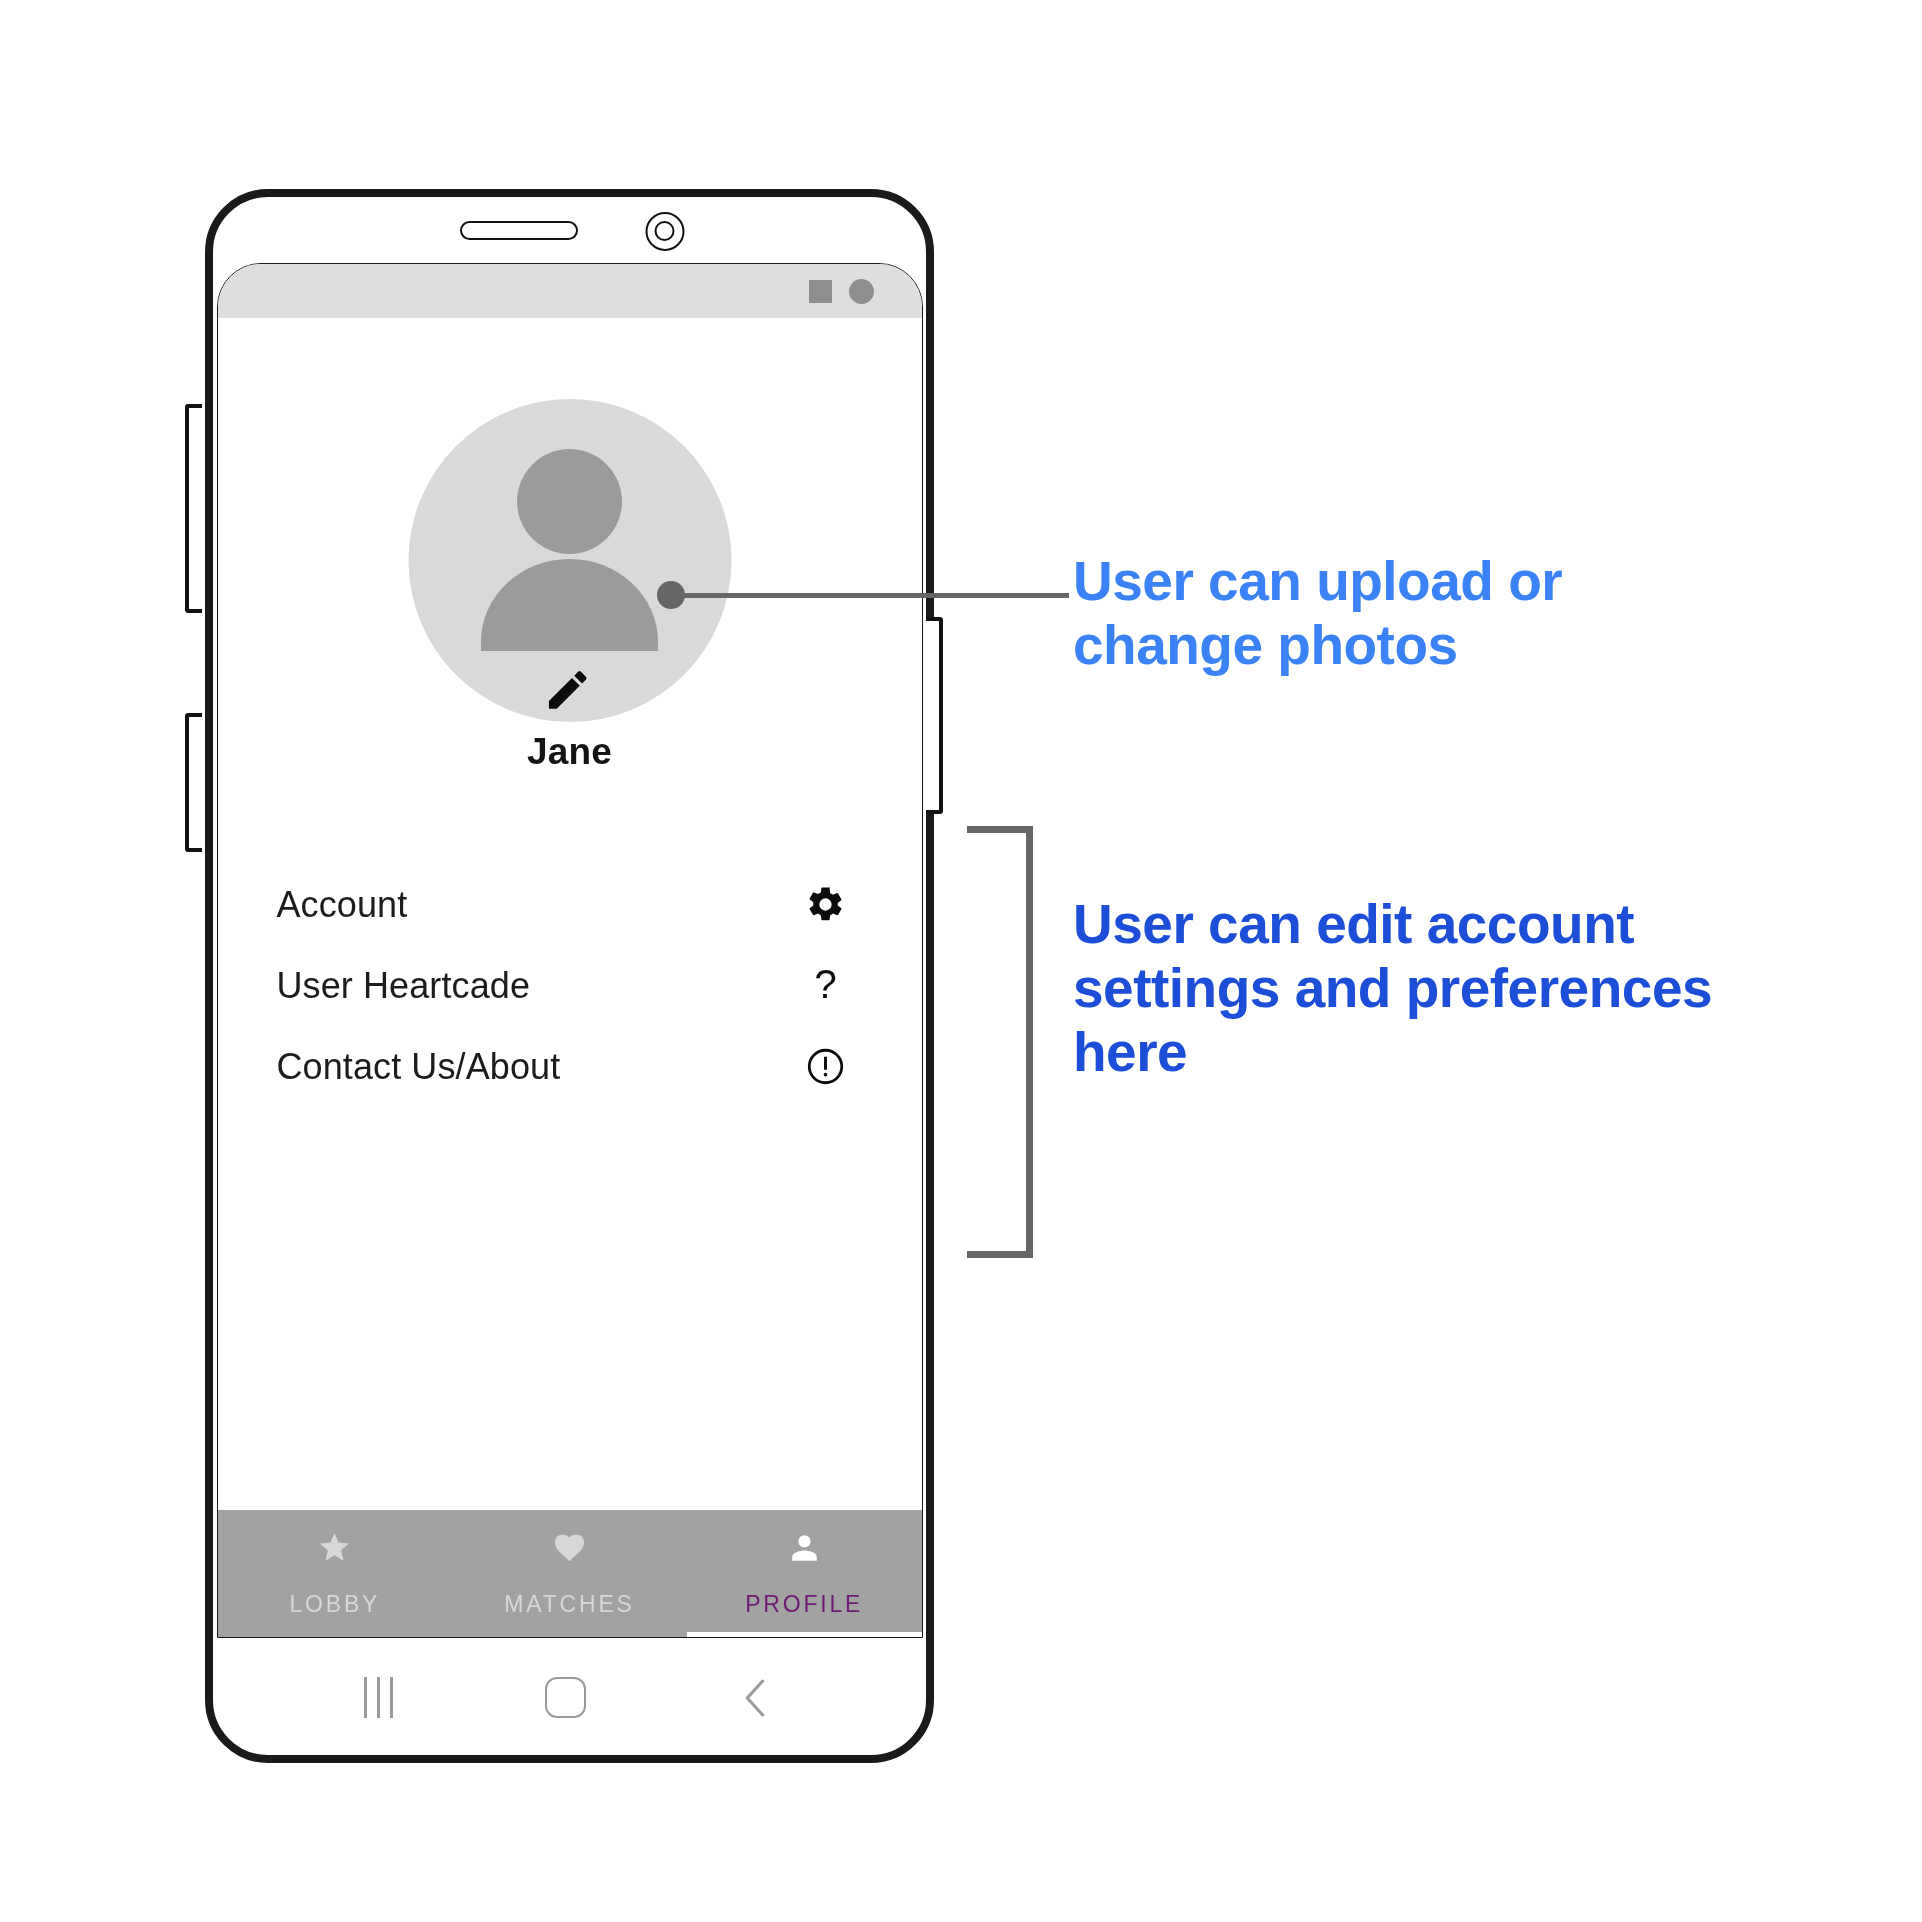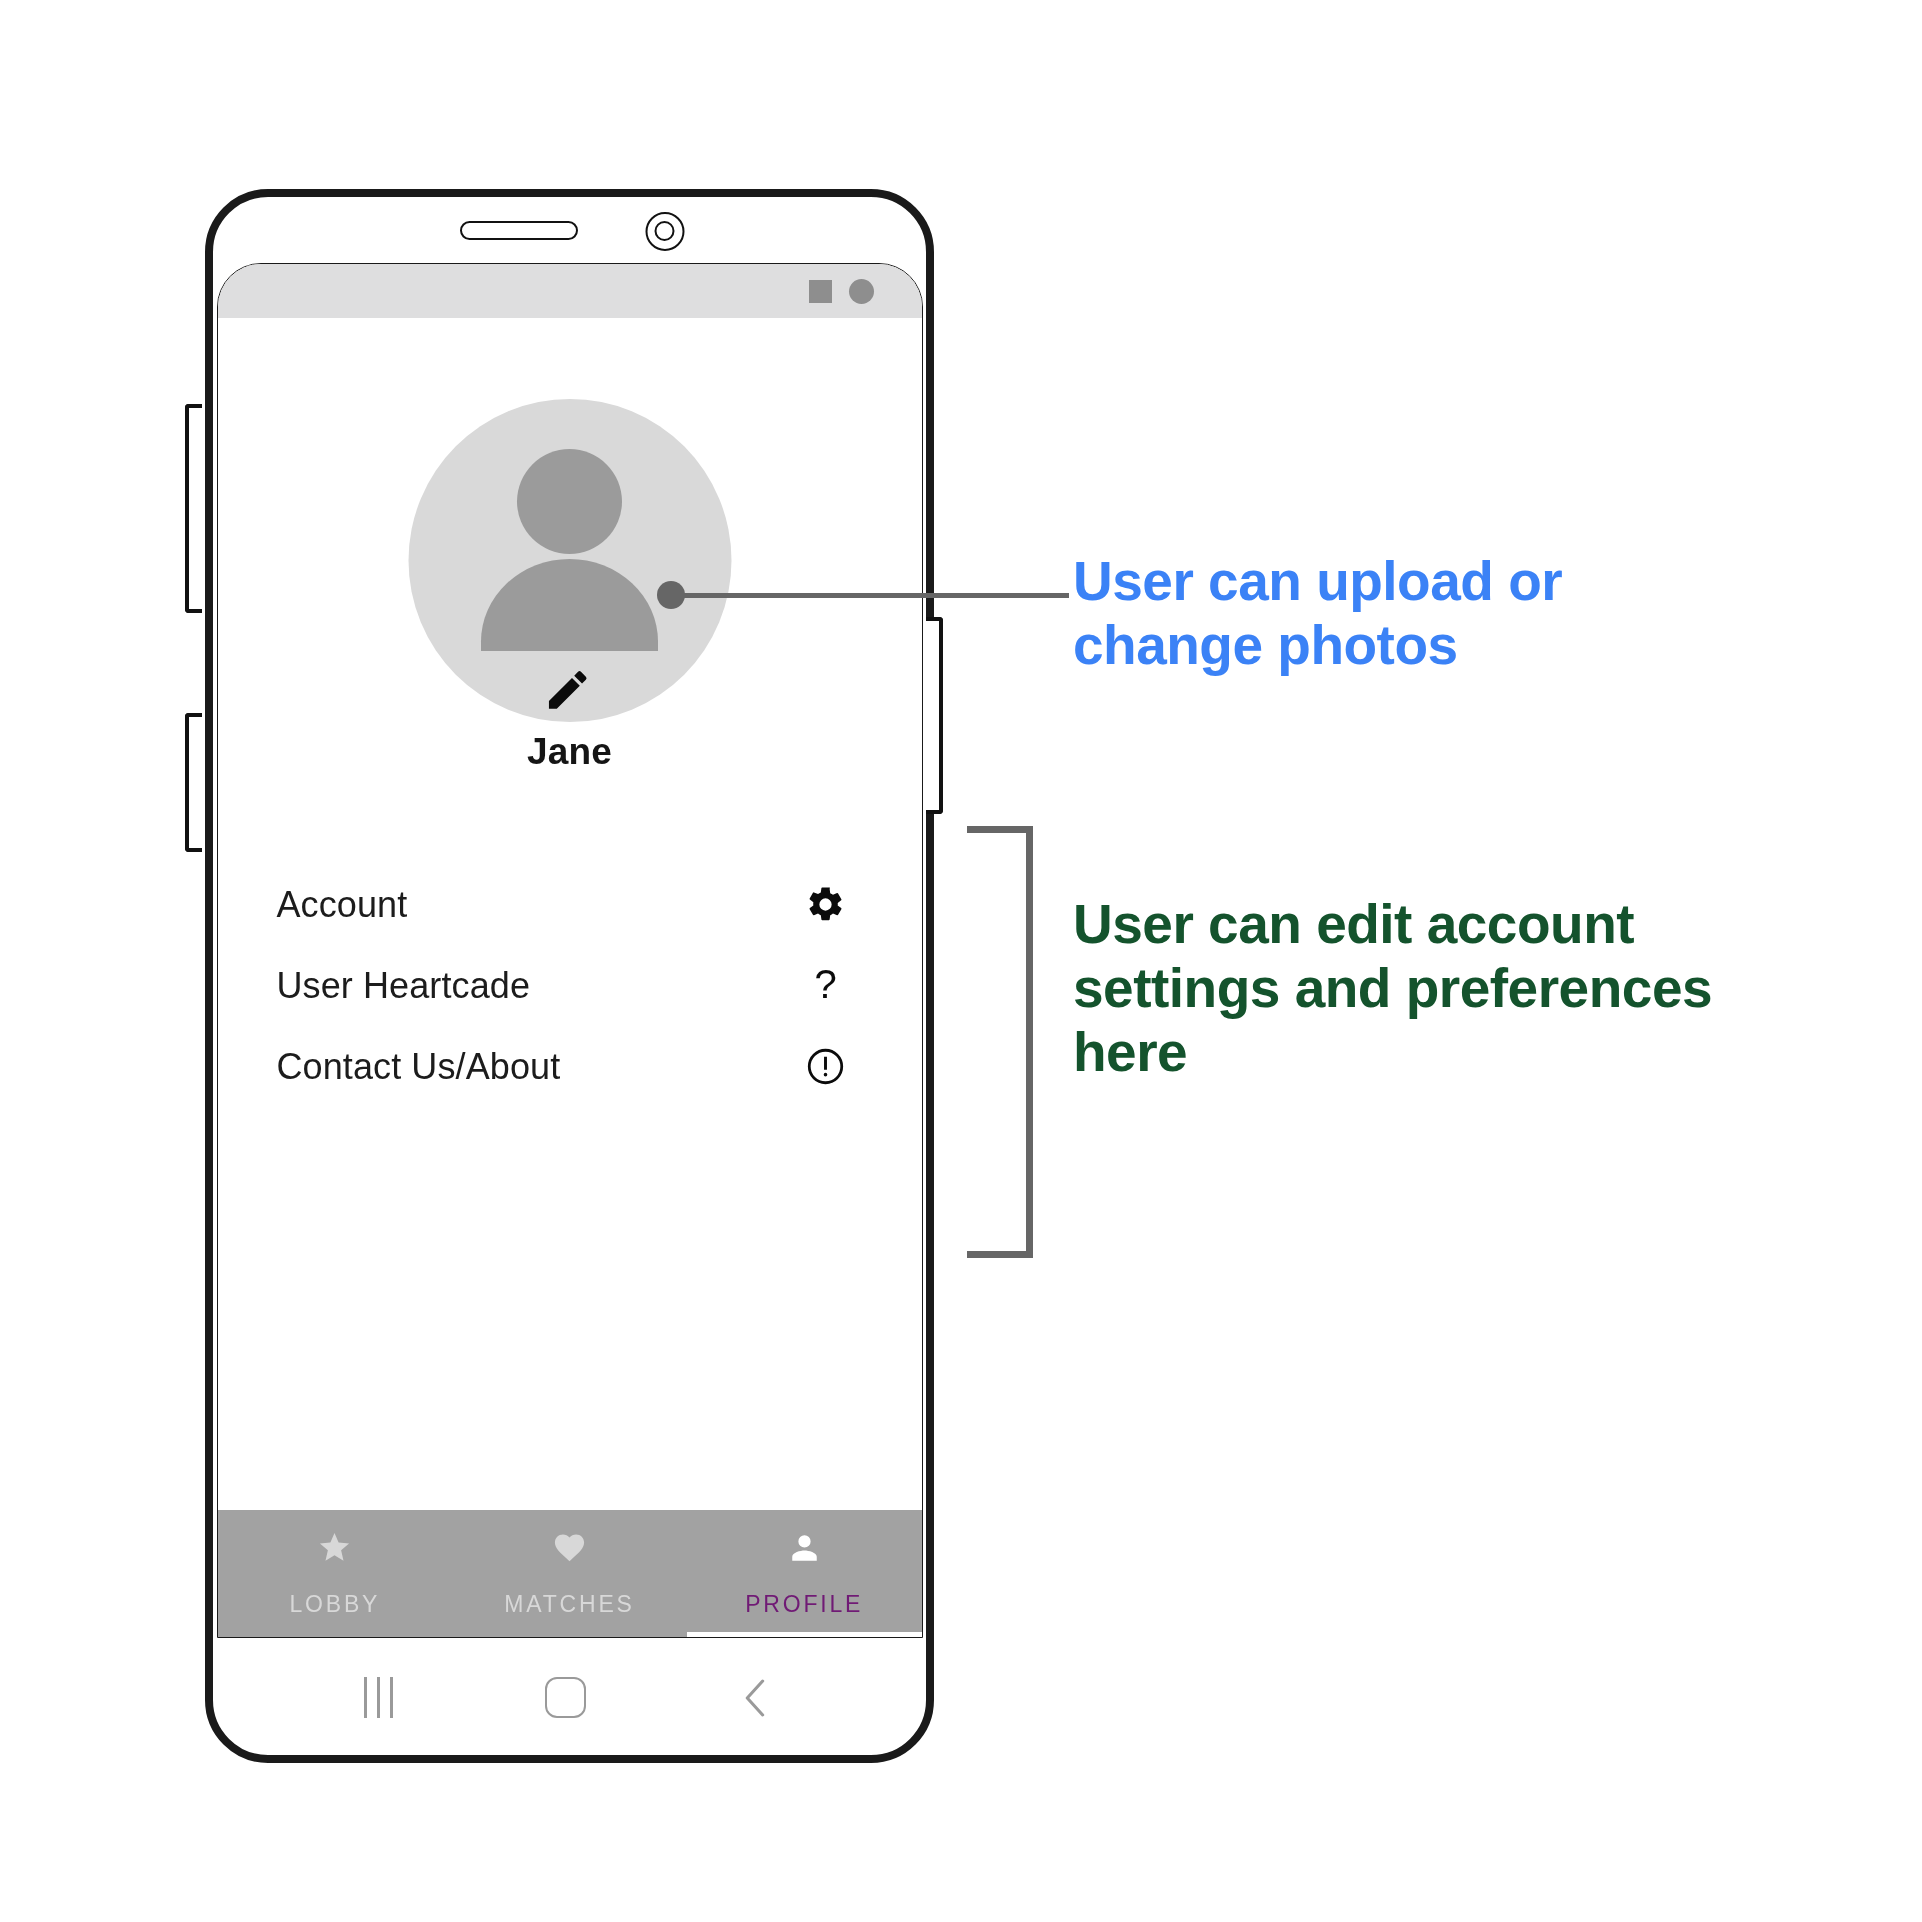--- a/index.html
+++ b/index.html
@@ -371,21 +371,21 @@
   #bracket-settings .b-arm.bottom { bottom: 0; }
 
   #callout-settings-text {
     position: absolute;
     left: 1073px;
     top: 893px;
     width: 646px;
     font-size: 55px;
     font-weight: bold;
     line-height: 1.16;
-    color: #14532d;
+    color: #1d4ed8;
     letter-spacing: -0.5px;
   }
 </style>
 </head>
 <body>
 
 <div id="phone-frame">
 
   <div id="speaker-slot"></div>
   <div id="front-camera-outer">

